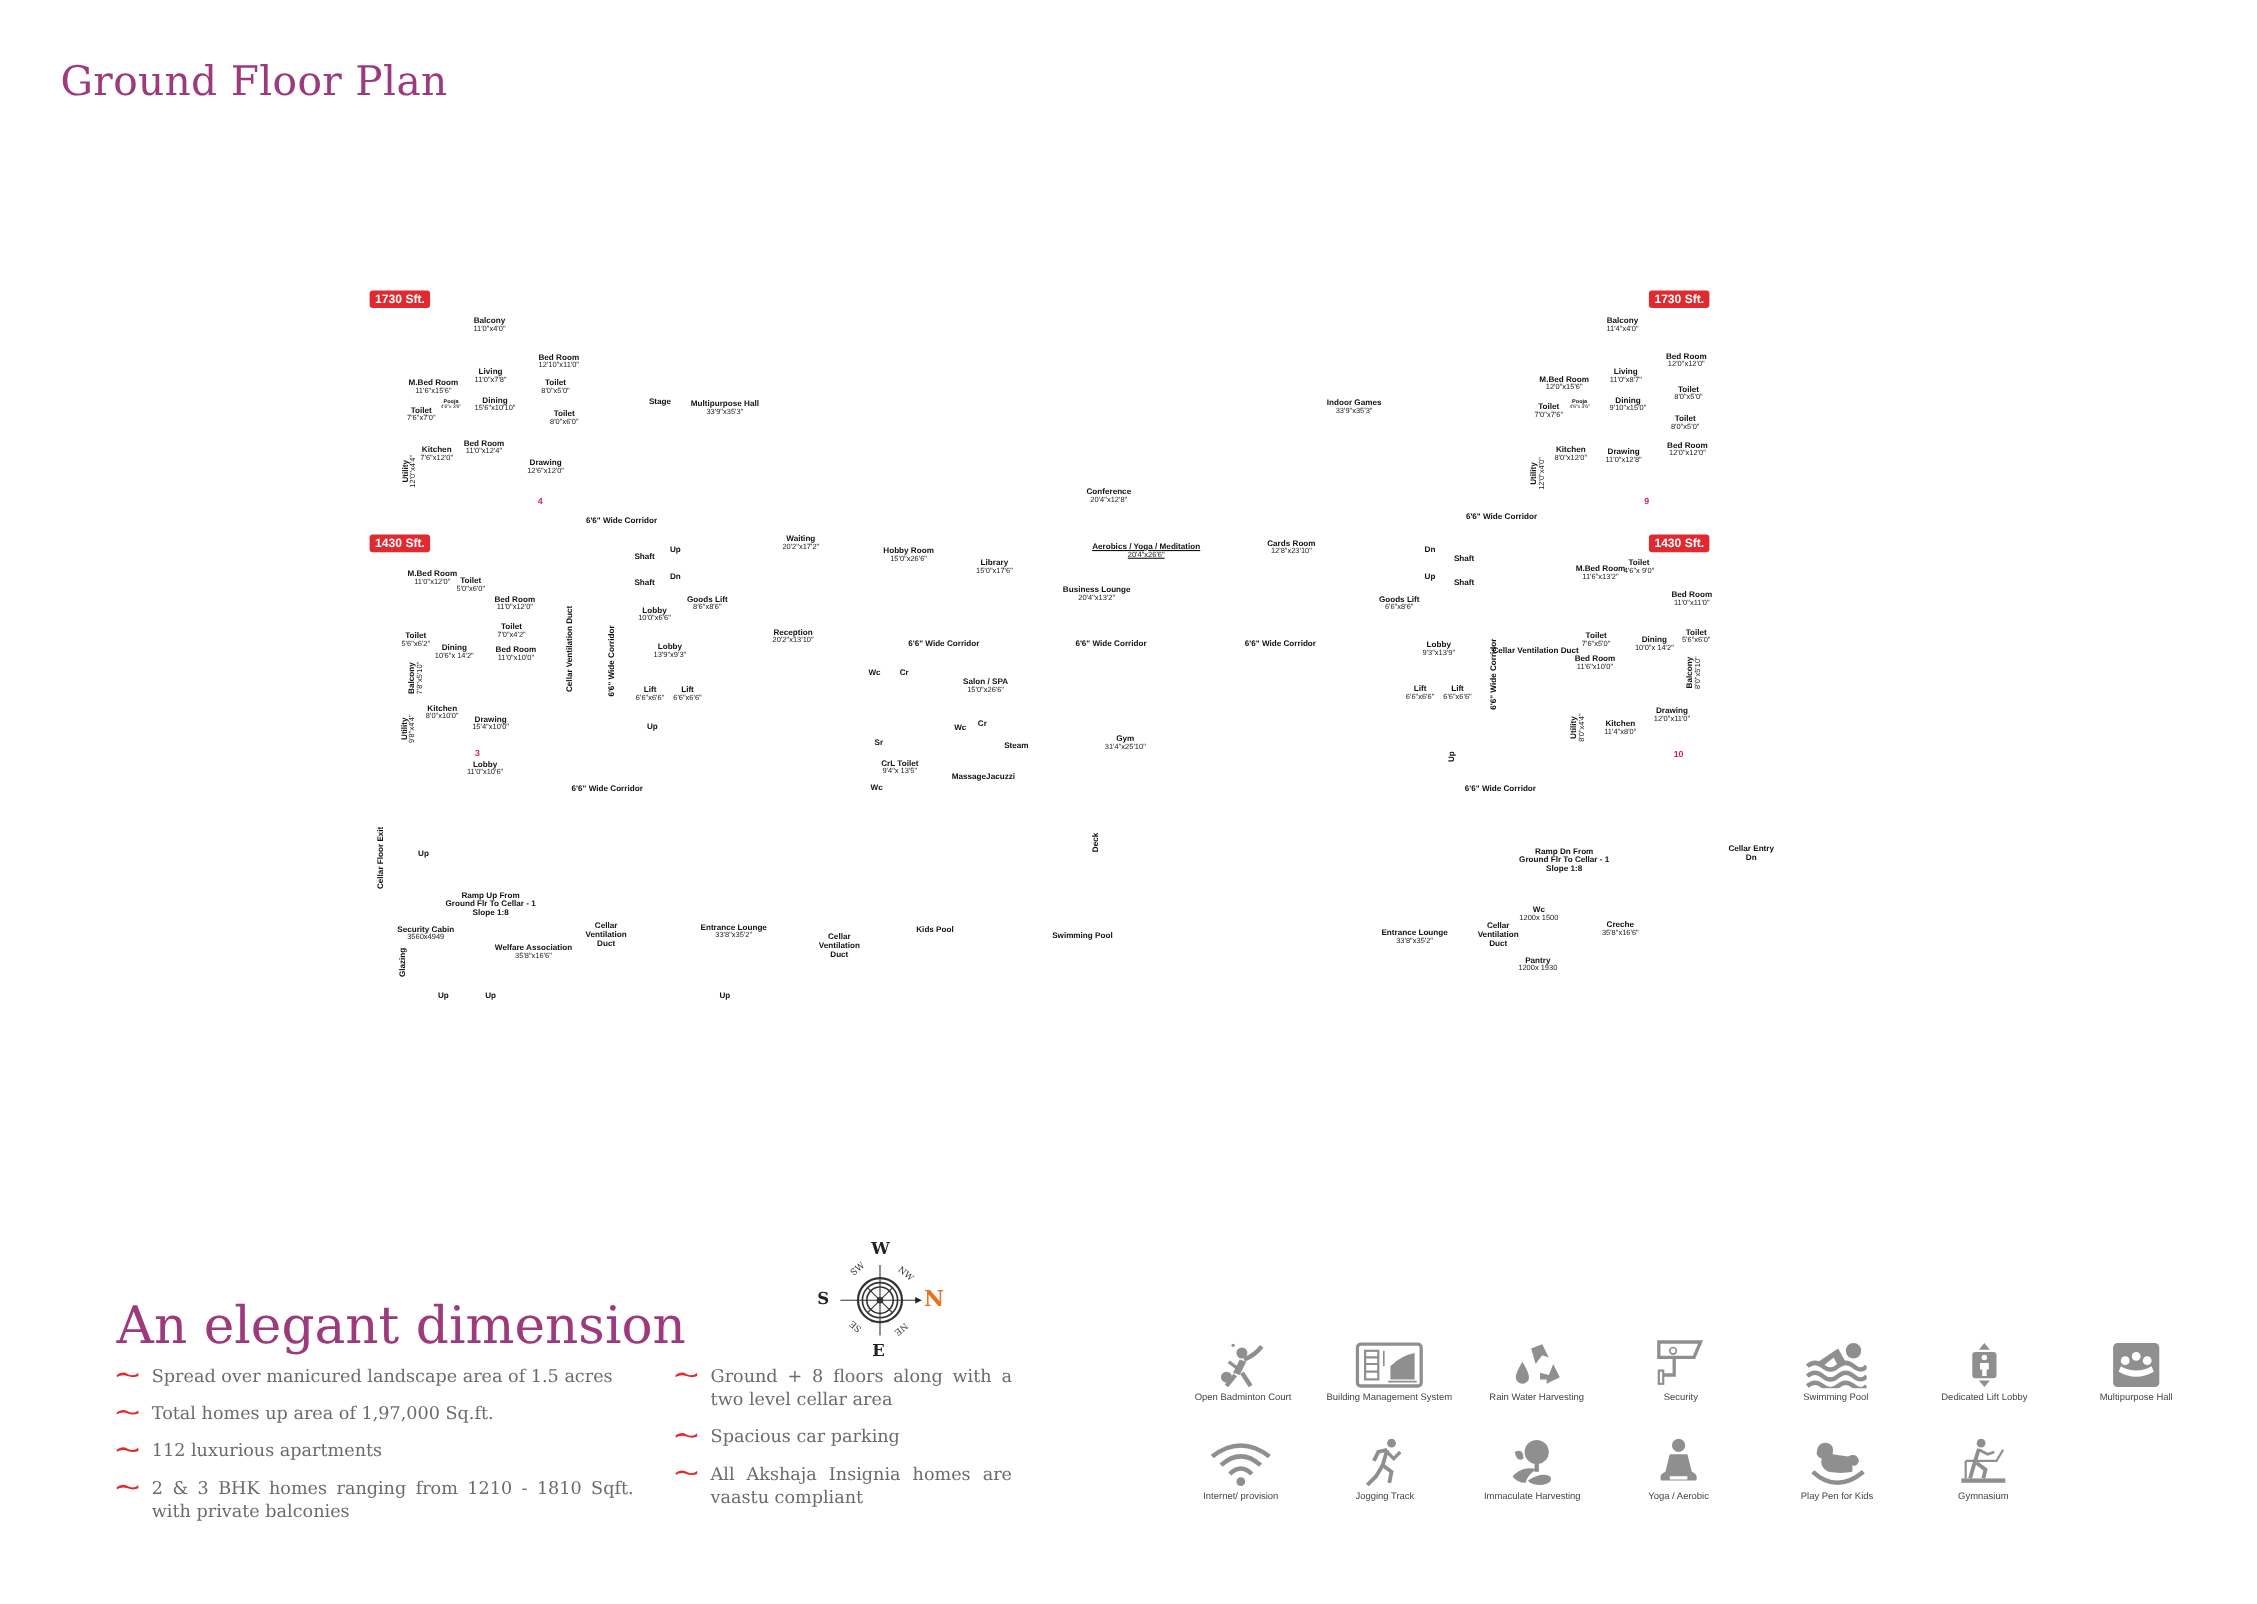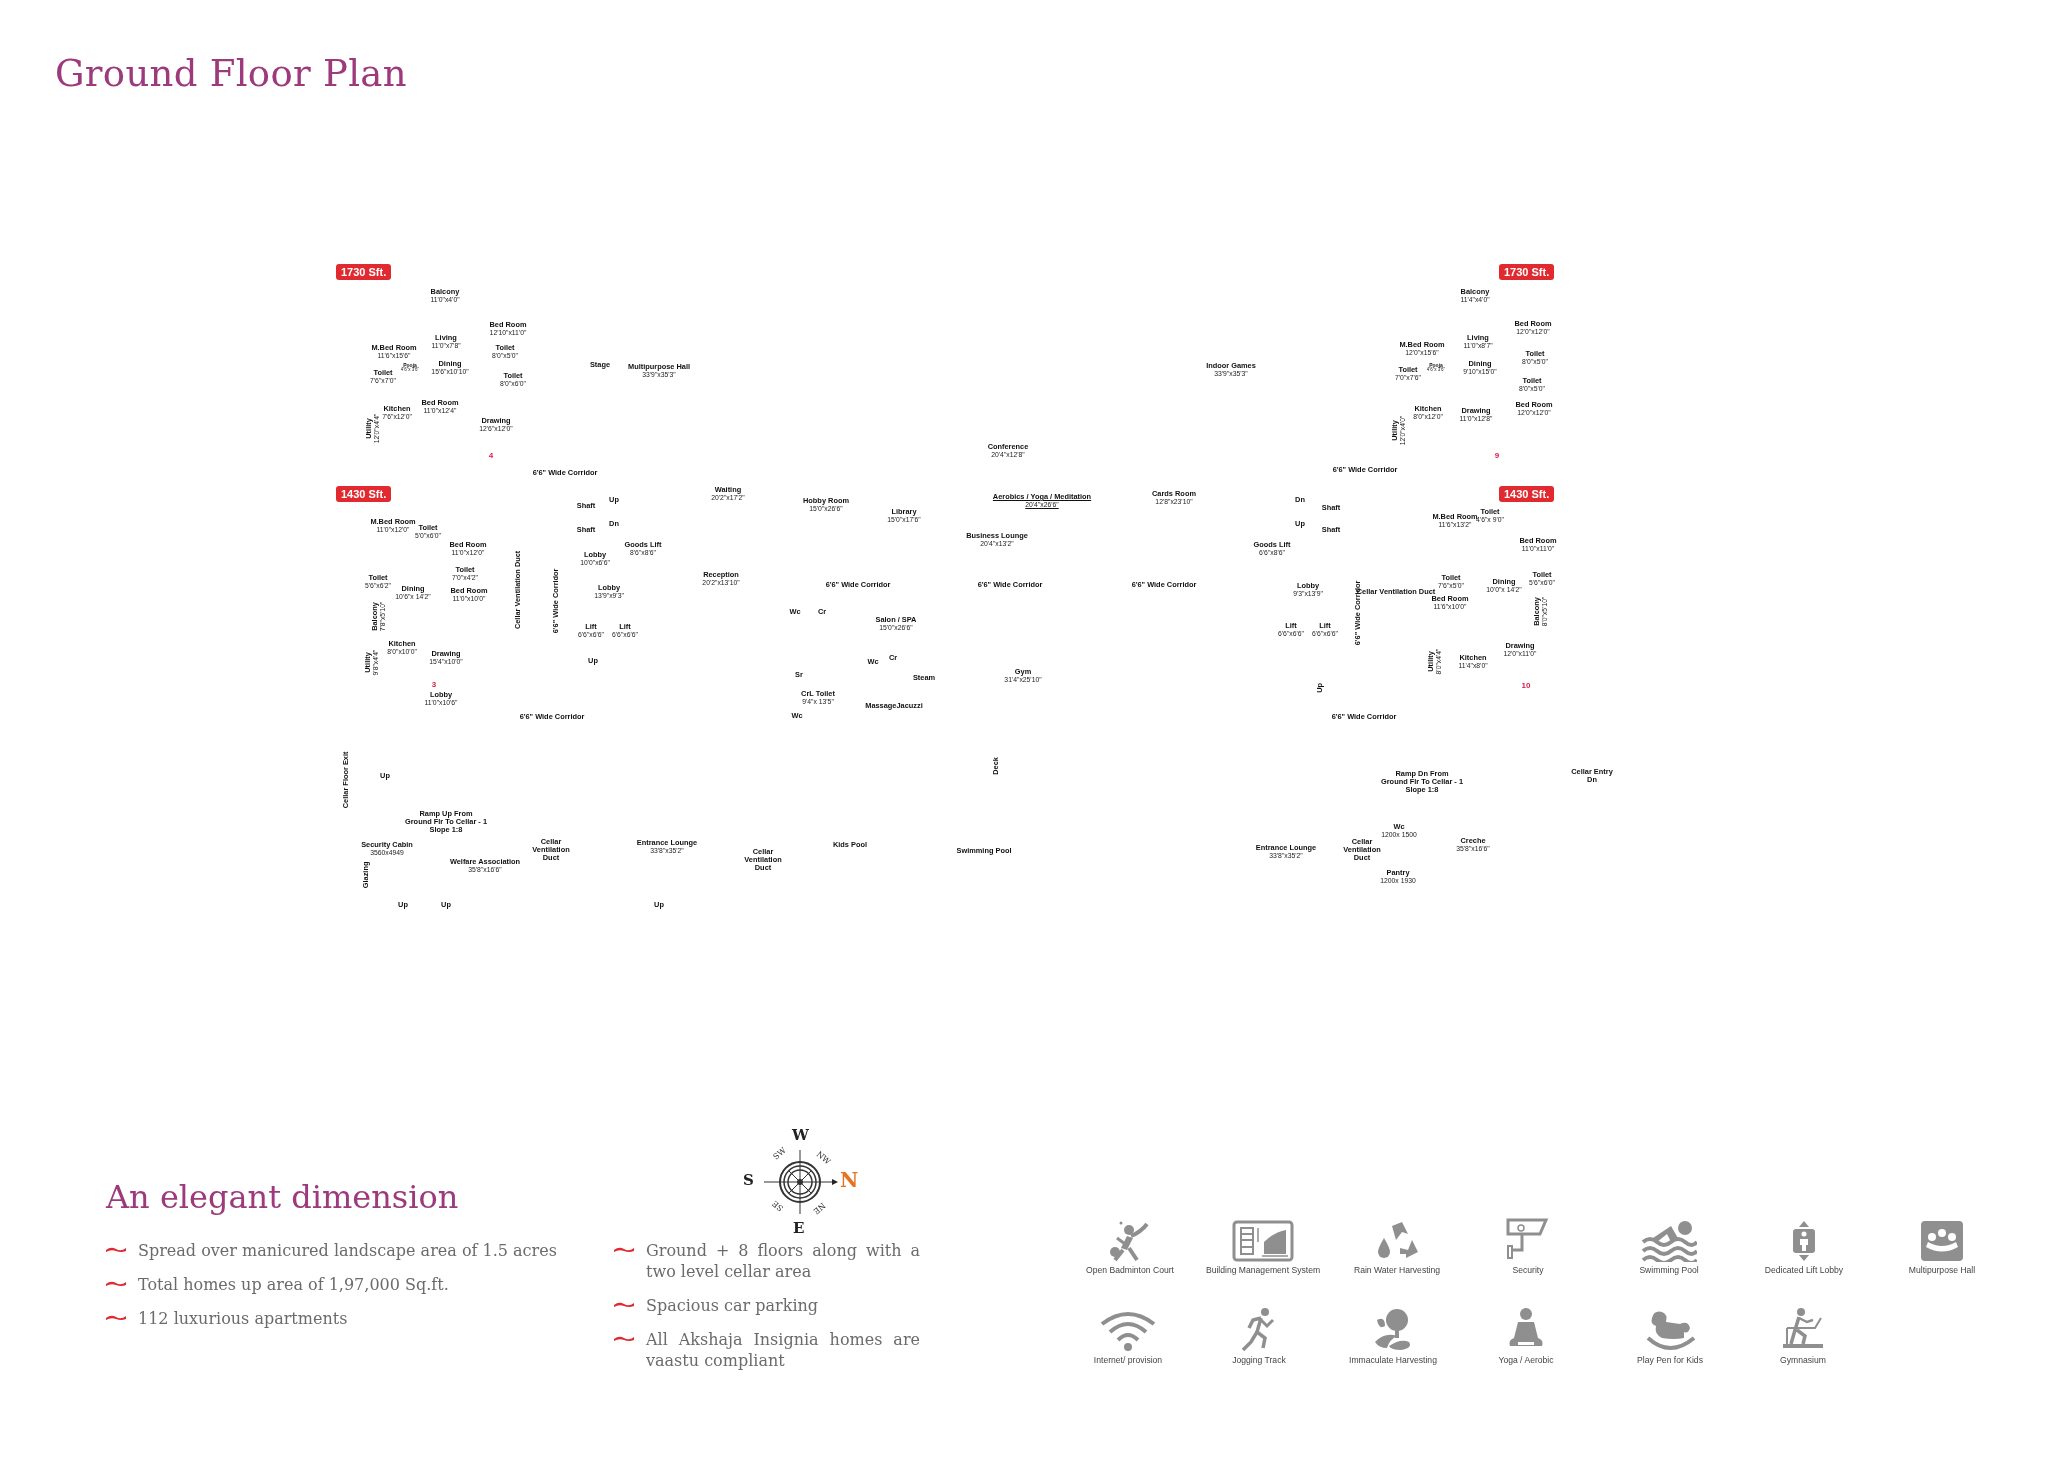--- a/index.html
+++ b/index.html
@@ -6,21 +6,21 @@
   body { width:2052px; height:1458px; position:relative; overflow:hidden; font-family:"Liberation Sans", sans-serif; }
   .title-serif { font-family:"DejaVu Serif", serif; color:#9c3a7c; position:absolute; font-weight:normal; }
   #page-title { left:55px; top:52px; font-size:37px; letter-spacing:0.3px; }
   #plan { position:absolute; left:0; top:0; width:2052px; height:1458px; }
   .lbl { position:absolute; text-align:center; color:#111; line-height:1.05; transform:translateX(-50%); white-space:nowrap; }
   .lbl .n { font-weight:bold; font-size:7.4px; display:block; }
   .lbl .d { font-size:6.8px; display:block; color:#222; }
   .lbl.rot { transform:translateX(-50%) rotate(-90deg); transform-origin:center center; }
   .badge { position:absolute; background:#e02a2f; color:#fff; font-weight:bold; font-size:11px; padding:2px 5px; border-radius:3px; }
   .unitno { position:absolute; color:#d6214a; font-weight:bold; font-size:8px; transform:translateX(-50%); }
-  #sub-title { left:106px; top:1178px; font-size:32px; }
+  #sub-title { left:106px; top:1178px; font-size:47px; }
   .bullets { position:absolute; list-style:none; margin:0; padding:0; font-family:"DejaVu Serif", serif; color:#6b6b6b; font-size:16px; line-height:21px; }
   .bullets li { position:relative; padding-left:32px; margin-bottom:13px; text-align:justify; }
   .bullets li .tick { position:absolute; left:0; top:5px; width:20px; height:8px; }
   #bul-left { left:106px; top:1240px; width:470px; }
   #bul-right { left:614px; top:1240px; width:306px; }
   #compass { position:absolute; left:740px; top:1126px; width:120px; height:110px; }
   .cdir { position:absolute; font-family:"DejaVu Serif", serif; font-weight:bold; color:#222; font-size:15px; }
   .cdir.n { color:#e8731f; font-size:20px; }
   .amen { position:absolute; width:130px; text-align:center; transform:translateX(-50%); }
   .amen svg { display:block; margin:0 auto; }
@@ -505,20 +505,23 @@
 <ul id="bul-left" class="bullets">
   <li><svg class="tick" viewBox="0 0 20 8">
         <path d="M0 5 Q5 1 10 4 T20 3 L20 6 Q15 8 10 6 T0 7Z" fill="#e02a2f"></path>
       </svg><span>Spread over manicured landscape area of 1.5 acres</span></li>
   <li><svg class="tick" viewBox="0 0 20 8">
         <path d="M0 5 Q5 1 10 4 T20 3 L20 6 Q15 8 10 6 T0 7Z" fill="#e02a2f"></path>
       </svg><span>Total homes up area of 1,97,000 Sq.ft.</span></li>
   <li><svg class="tick" viewBox="0 0 20 8">
         <path d="M0 5 Q5 1 10 4 T20 3 L20 6 Q15 8 10 6 T0 7Z" fill="#e02a2f"></path>
       </svg><span>112 luxurious apartments</span></li>
+  <li><svg class="tick" viewBox="0 0 20 8">
+        <path d="M0 5 Q5 1 10 4 T20 3 L20 6 Q15 8 10 6 T0 7Z" fill="#e02a2f"></path>
+      </svg><span>2 &amp; 3 BHK homes ranging from 1210 - 1810 Sqft. with private balconies</span></li>
 </ul>
 
 <ul id="bul-right" class="bullets">
   <li><svg class="tick" viewBox="0 0 20 8">
         <path d="M0 5 Q5 1 10 4 T20 3 L20 6 Q15 8 10 6 T0 7Z" fill="#e02a2f"></path>
       </svg><span>Ground + 8 floors along with a two level cellar area</span></li>
   <li><svg class="tick" viewBox="0 0 20 8">
         <path d="M0 5 Q5 1 10 4 T20 3 L20 6 Q15 8 10 6 T0 7Z" fill="#e02a2f"></path>
       </svg><span>Spacious car parking</span></li>
   <li><svg class="tick" viewBox="0 0 20 8">

